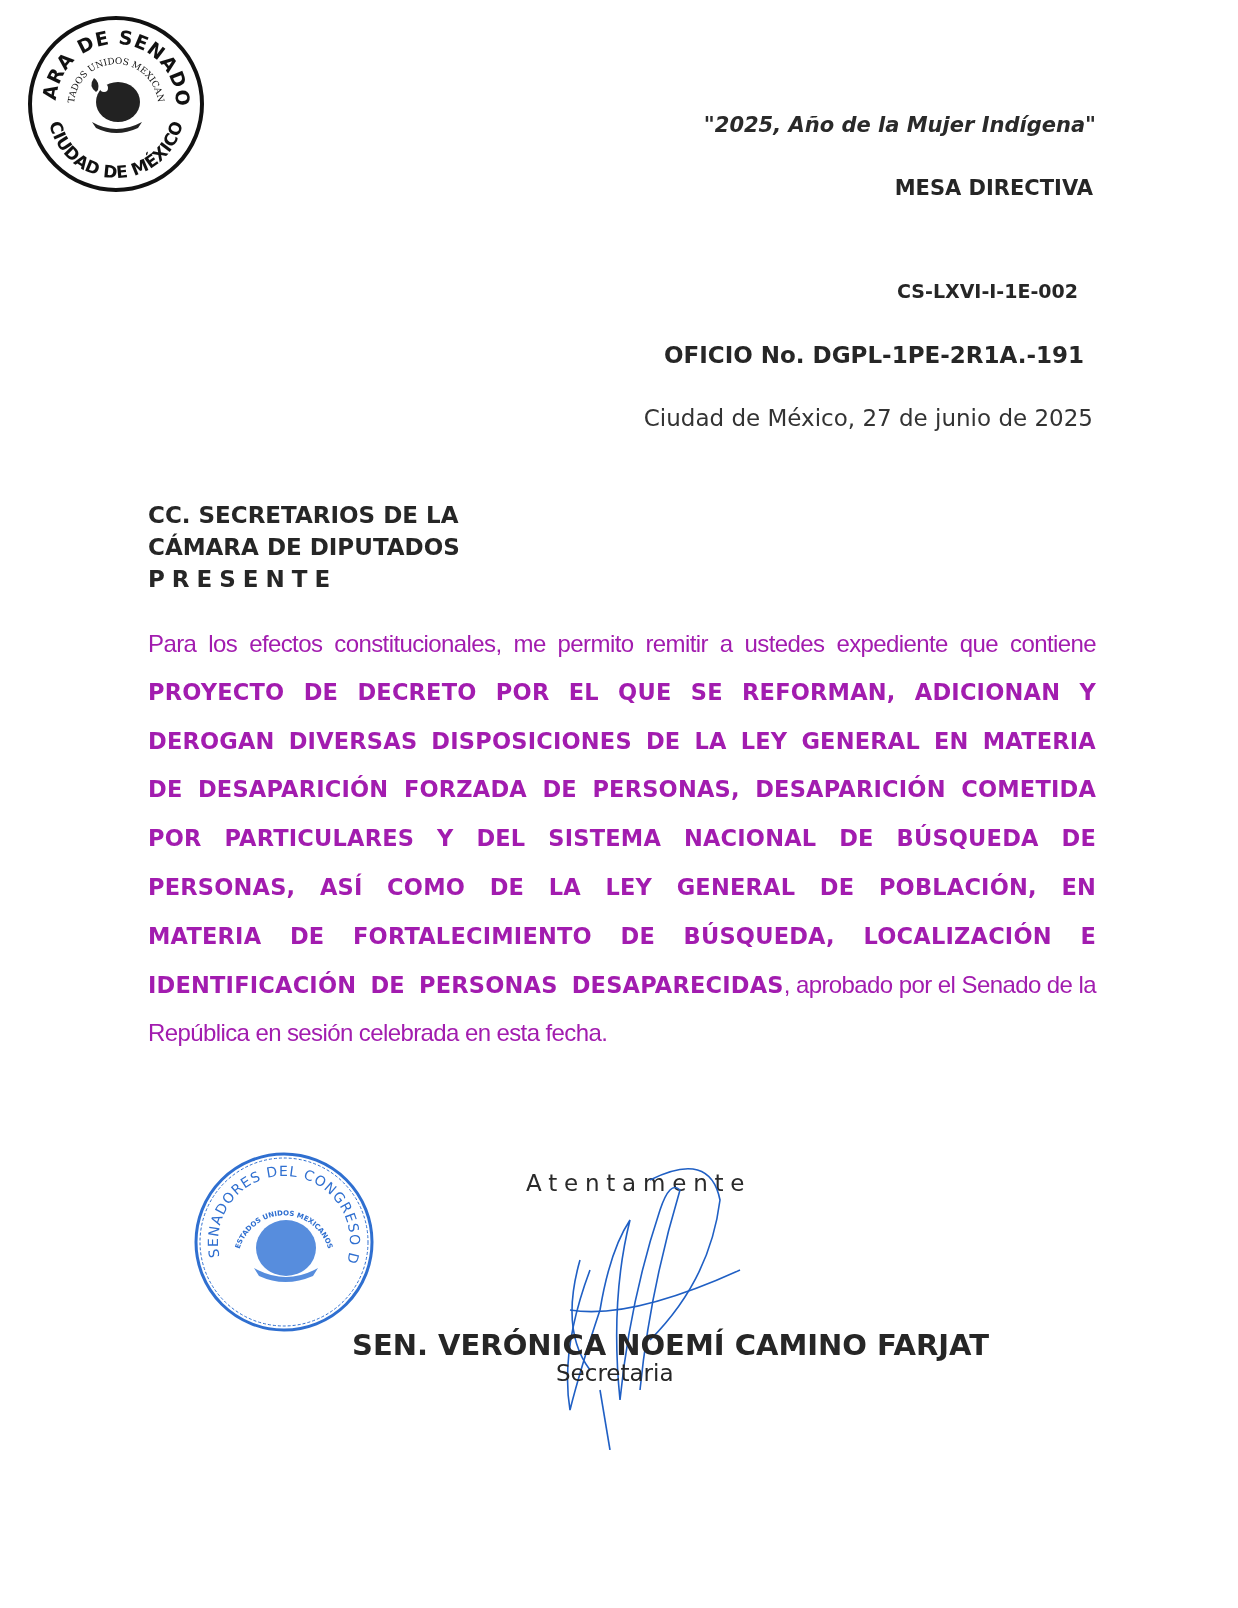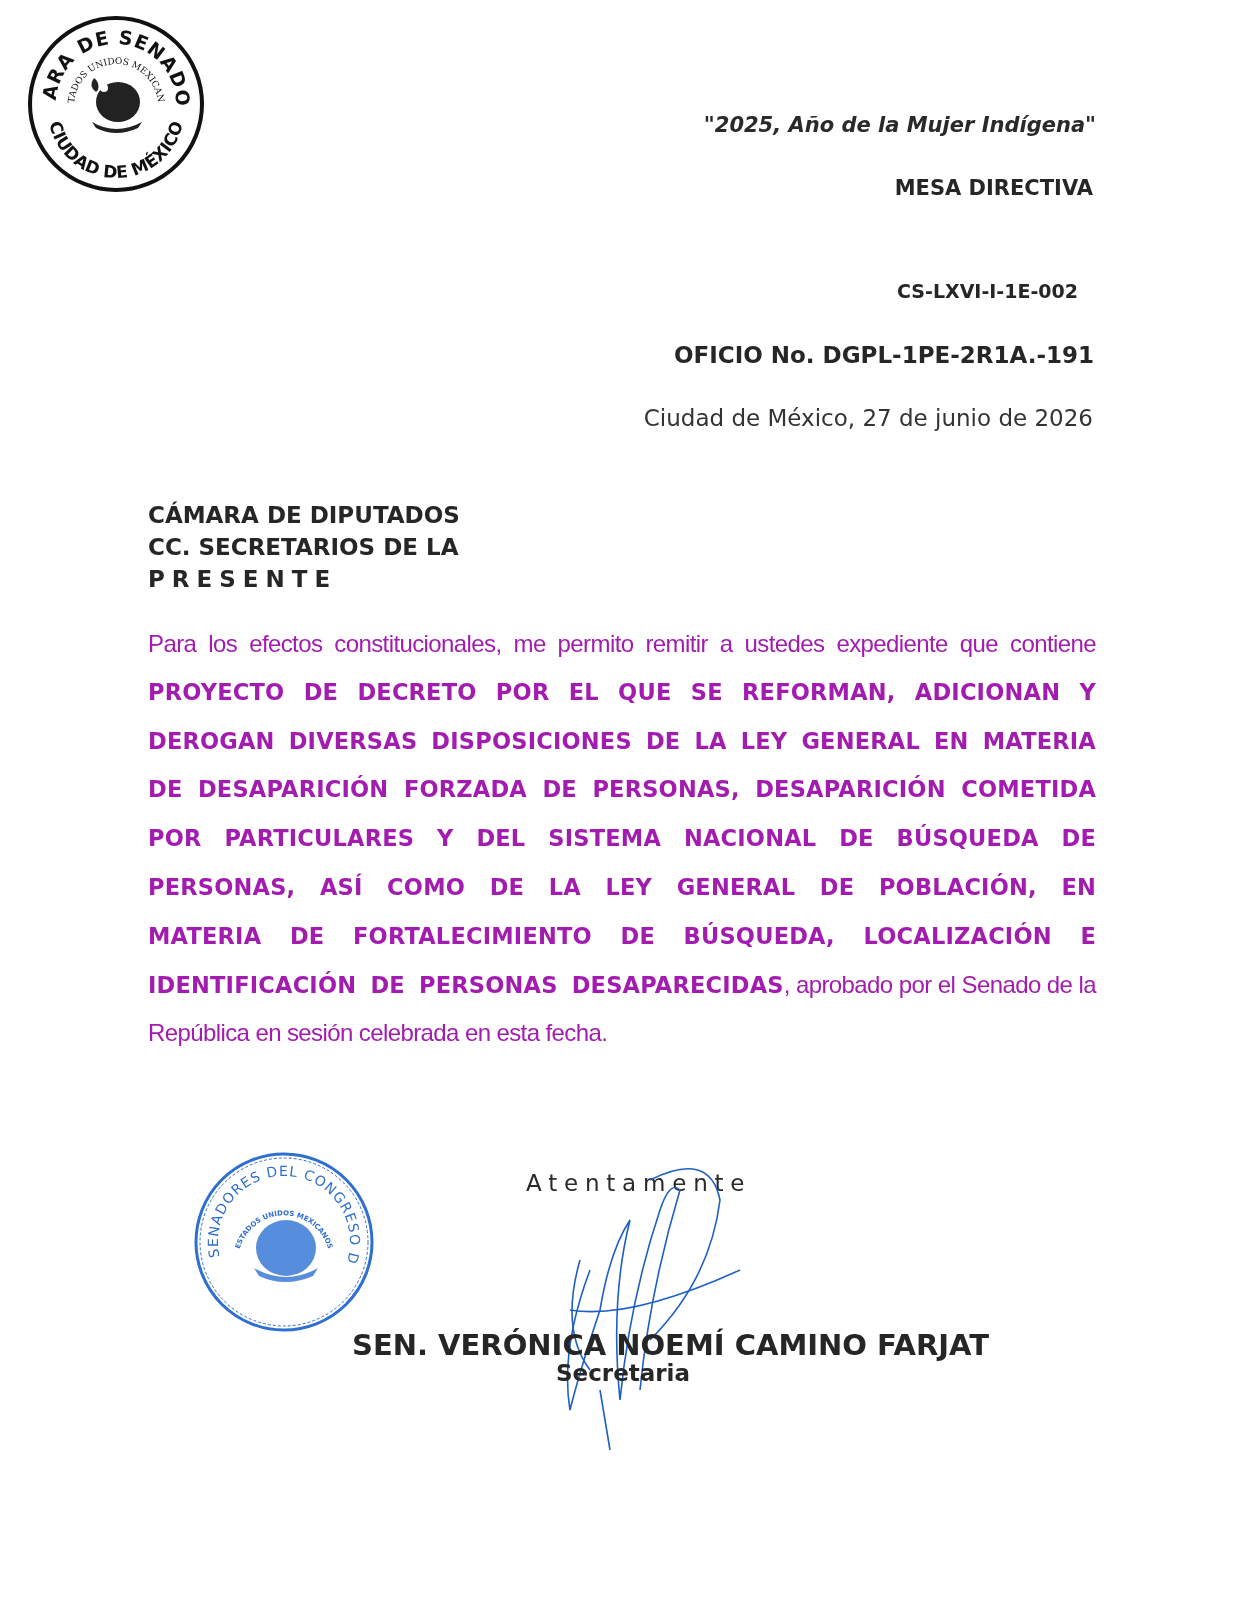--- a/index.html
+++ b/index.html
@@ -4,32 +4,32 @@
 <style>
   html, body { margin: 0; padding: 0; background: #ffffff; }
   body { width: 1238px; height: 1608px; position: relative; overflow: hidden;
          font-family: "DejaVu Sans", sans-serif; color: #262626; }
   .abs { position: absolute; }
   .right { text-align: right; }
   .seal-top { left: 26px; top: 14px; width: 180px; height: 180px; }
   .motto { right: 142px; top: 113px; font-size: 21px; font-style: italic; font-weight: bold; color: #2a2a2a; }
   .mesa { right: 145px; top: 176px; font-size: 21px; font-weight: bold; color: #262626; }
   .code { right: 160px; top: 280px; font-size: 19px; font-weight: bold; }
-  .oficio { right: 144px; top: 342px; font-size: 23px; font-weight: bold; }
+  .oficio { right: 154px; top: 342px; font-size: 23px; font-weight: bold; }
   .date { right: 145px; top: 405px; font-size: 23px; color: #333; font-family: "DejaVu Sans", sans-serif; }
   .addr { left: 148px; top: 499px; font-size: 23px; font-weight: bold; line-height: 32px; }
   .addr .presente { letter-spacing: 7px; }
   .body { left: 148px; top: 620px; width: 948px; font-size: 24px; line-height: 47.8px; text-align: justify;
           font-family: "Liberation Sans Narrow", "Liberation Sans", sans-serif; color: #a21caf; }
   .body .normal { font-stretch: condensed; letter-spacing: -0.6px; }
   .body b { font-family: "DejaVu Sans", sans-serif; font-size: 22.5px; letter-spacing: 0.2px; word-spacing: 6px; }
   .seal-blue { left: 190px; top: 1148px; width: 188px; height: 188px; }
   .atent { left: 526px; top: 1170px; font-size: 23px; letter-spacing: 6.8px; color: #2a2a2a; }
   .signer { left: 352px; top: 1328px; font-size: 29px; font-weight: bold; }
-  .role { left: 556px; top: 1360px; font-size: 23px; font-weight: bold; }
+  .role { left: 556px; top: 1360px; font-size: 23px; font-weight: normal; }
   .signature { left: 540px; top: 1160px; width: 230px; height: 290px; }
 </style>
 </head>
 <body>
 
 <svg class="abs seal-top" viewBox="0 0 180 180">
   <defs>
     <path id="arcTop" d="M 30,90 A 60,60 0 0 1 150,90"></path>
     <path id="arcInner" d="M 48,92 A 42,42 0 0 1 132,92"></path>
     <path id="arcBottom" d="M 22,96 A 68,68 0 0 0 158,96"></path>
@@ -49,25 +49,25 @@
     <path d="M70 78 q-8 -6 -2 -14 q6 4 4 12z"></path>
     <path d="M66 108 q24 14 50 0 l-4 6 q-22 10 -42 0z"></path>
     <circle cx="78" cy="74" r="4" fill="#fff"></circle>
   </g>
 </svg>
 
 <div class="abs motto right">"2025, Año de la Mujer Indígena"</div>
 <div class="abs mesa right">MESA DIRECTIVA</div>
 <div class="abs code right">CS-LXVI-I-1E-002</div>
 <div class="abs oficio right">OFICIO No. DGPL-1PE-2R1A.-191</div>
-<div class="abs date right">Ciudad de México, 27 de junio de 2026</div>
+<div class="abs date right">Ciudad de México, 27 de junio de 2025</div>
 
 <div class="abs addr">
+  <div>CC. SECRETARIOS DE LA</div>
   <div>CÁMARA DE DIPUTADOS</div>
-  <div>CC. SECRETARIOS DE LA</div>
   <div class="presente">PRESENTE</div>
 </div>
 
 <div class="abs body"><span class="normal">Para los efectos constitucionales, me permito remitir a ustedes expediente que contiene </span><b>PROYECTO DE DECRETO POR EL QUE SE REFORMAN, ADICIONAN Y DEROGAN DIVERSAS DISPOSICIONES DE LA LEY GENERAL EN MATERIA DE DESAPARICIÓN FORZADA DE PERSONAS, DESAPARICIÓN COMETIDA POR PARTICULARES Y DEL SISTEMA NACIONAL DE BÚSQUEDA DE PERSONAS, ASÍ COMO DE LA LEY GENERAL DE POBLACIÓN, EN MATERIA DE FORTALECIMIENTO DE BÚSQUEDA, LOCALIZACIÓN E IDENTIFICACIÓN DE PERSONAS DESAPARECIDAS</b><span class="normal">, aprobado por el Senado de la República en sesión celebrada en esta fecha.</span></div>
 
 <svg class="abs seal-blue" viewBox="0 0 188 188">
   <defs>
     <path id="arcBlue" d="M 30,110 A 66,66 0 1 1 158,110"></path>
     <path id="arcBlueInner" d="M 50,100 A 46,46 0 0 1 138,100"></path>
   </defs>

